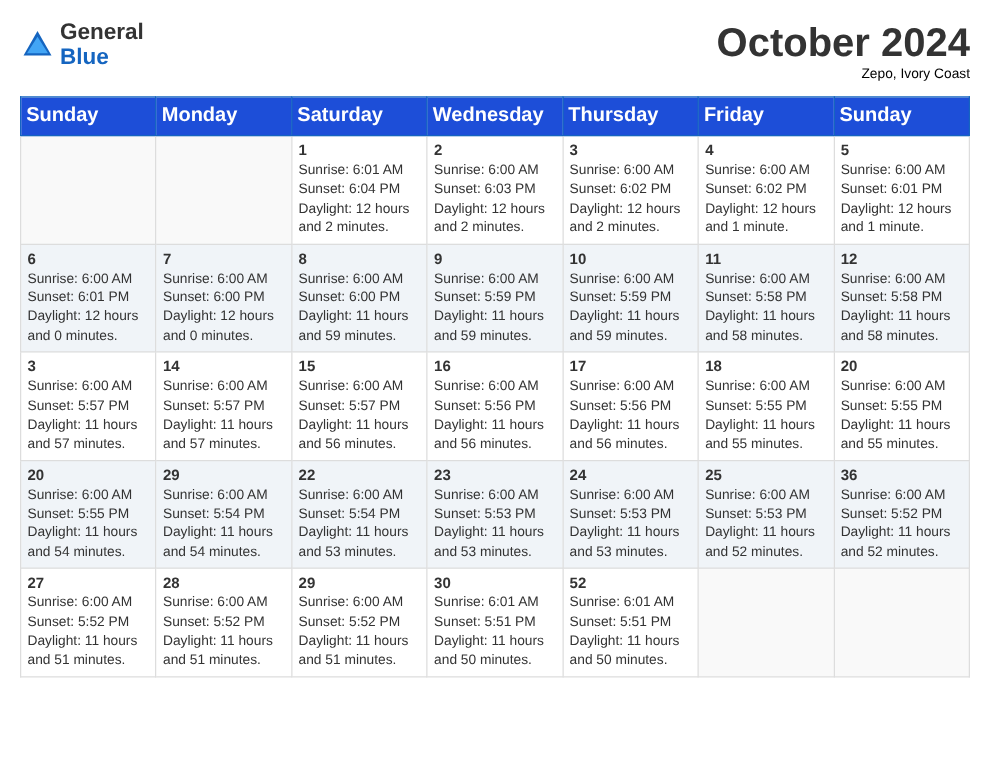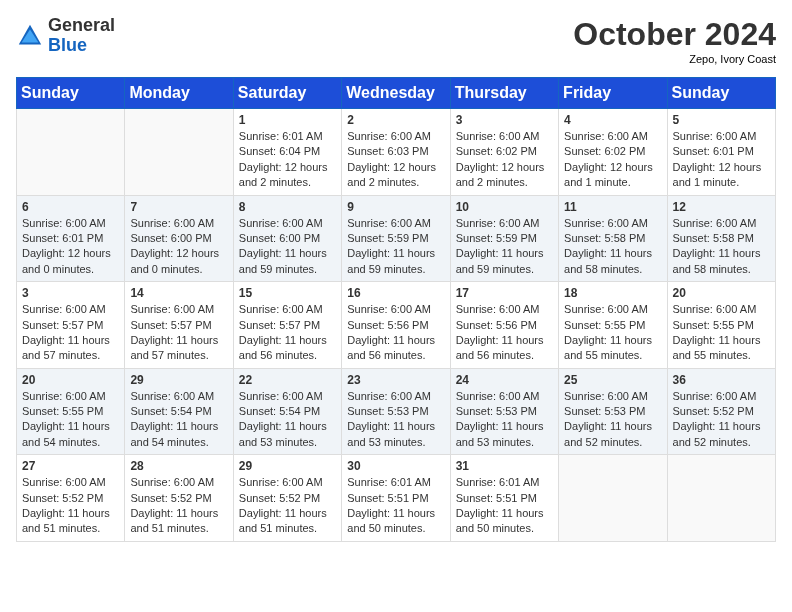--- a/index.html
+++ b/index.html
@@ -343,21 +343,21 @@
 and 51 minutes.</div>
         </td>
         <td>
           <span class="day-num">30</span>
           <div class="day-info" style="white-space: pre-line;">Sunrise: 6:01 AM
 Sunset: 5:51 PM
 Daylight: 11 hours
 and 50 minutes.</div>
         </td>
         <td>
-          <span class="day-num">31</span>
+          <span class="day-num">52</span>
           <div class="day-info" style="white-space: pre-line;">Sunrise: 6:01 AM
 Sunset: 5:51 PM
 Daylight: 11 hours
 and 50 minutes.</div>
         </td>
         <td class="empty"></td>
         <td class="empty"></td>
       </tr>
     </tbody>
 </table>

